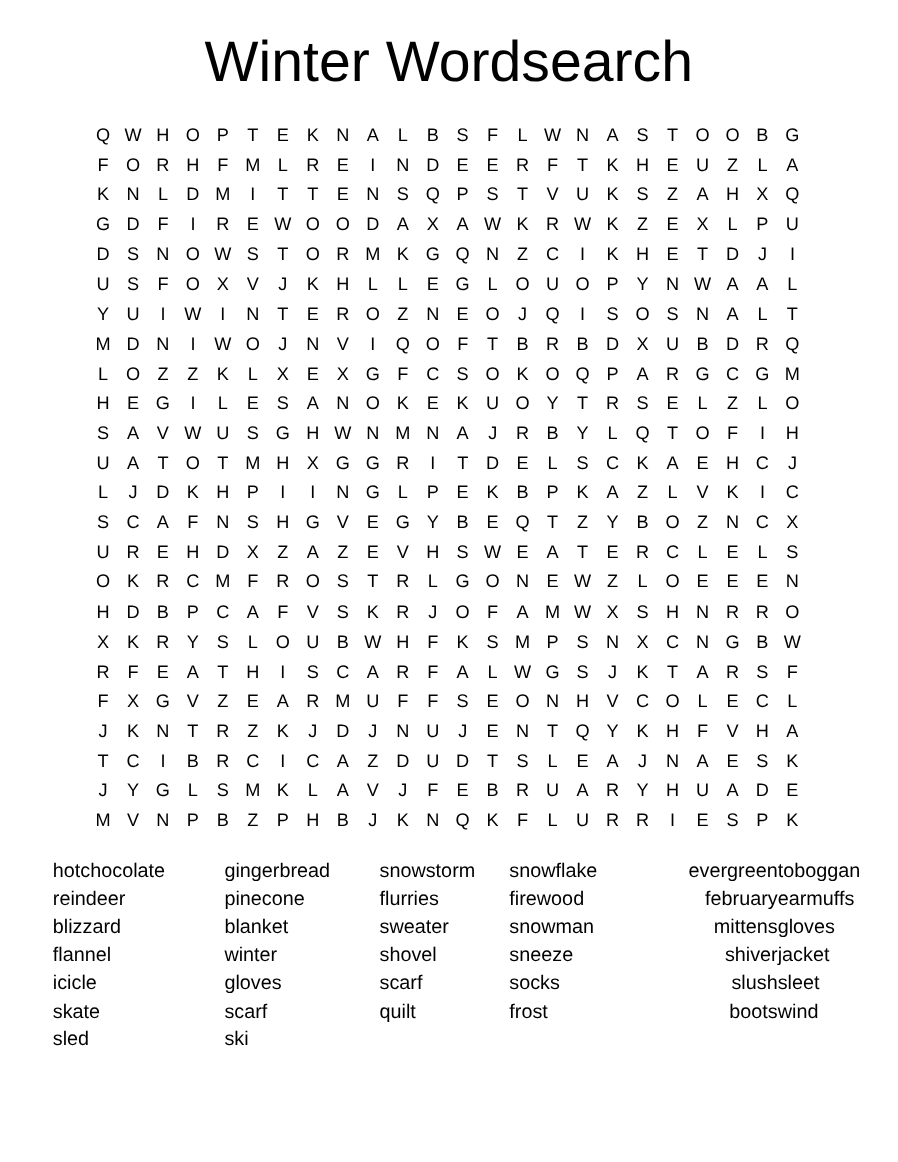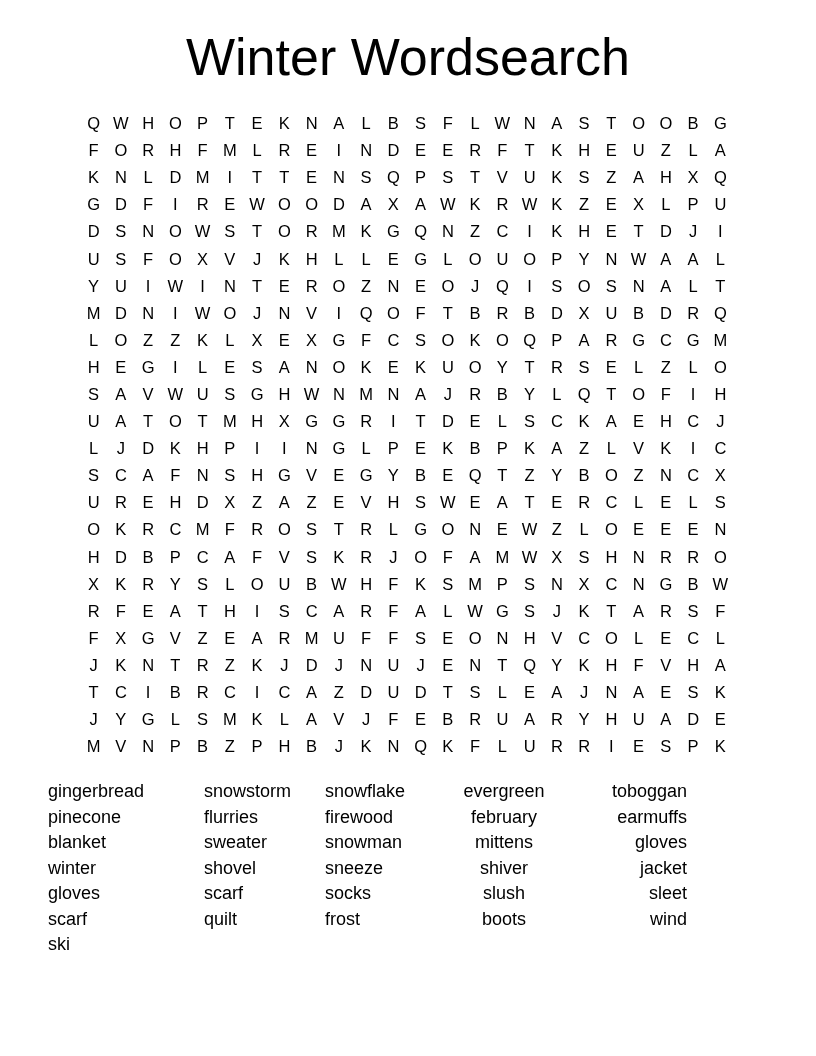--- a/index.html
+++ b/index.html
@@ -58,22 +58,22 @@
     left: 48px;
     top: 779px;
     display: flex;
     align-items: flex-start;
   }
   .word-col {
     flex: 0 0 auto;
   }
   .word-col:nth-child(1) { width: 119px; }
   .word-col:nth-child(2) { width: 121px; margin-left: 37px; }
-  .word-col:nth-child(3) { width: 118px; }
-  .word-col:nth-child(4) { width: 122px; text-align: center; }
+  .word-col:nth-child(3) { width: 118px; margin-left: 20px; }
+  .word-col:nth-child(4) { width: 122px; }
   .word-col:nth-child(5) { width: 122px; text-align: right; }
   .word-col:nth-child(6) { width: 120px; }
   .word {
     font-size: 18px;
     line-height: 25.5px;
     color: #000000;
     white-space: nowrap;
   }
 </style>
 </head>
@@ -701,20 +701,29 @@
         <span class="grid-cell">R</span>
         <span class="grid-cell">R</span>
         <span class="grid-cell">I</span>
         <span class="grid-cell">E</span>
         <span class="grid-cell">S</span>
         <span class="grid-cell">P</span>
         <span class="grid-cell">K</span>
       </div>
     </div>
   <div class="words" id="word-list">
+      <div class="word-col">
+        <div class="word">hotchocolate</div>
+        <div class="word">reindeer</div>
+        <div class="word">blizzard</div>
+        <div class="word">flannel</div>
+        <div class="word">icicle</div>
+        <div class="word">skate</div>
+        <div class="word">sled</div>
+      </div>
       <div class="word-col">
         <div class="word">gingerbread</div>
         <div class="word">pinecone</div>
         <div class="word">blanket</div>
         <div class="word">winter</div>
         <div class="word">gloves</div>
         <div class="word">scarf</div>
         <div class="word">ski</div>
       </div>
       <div class="word-col">

